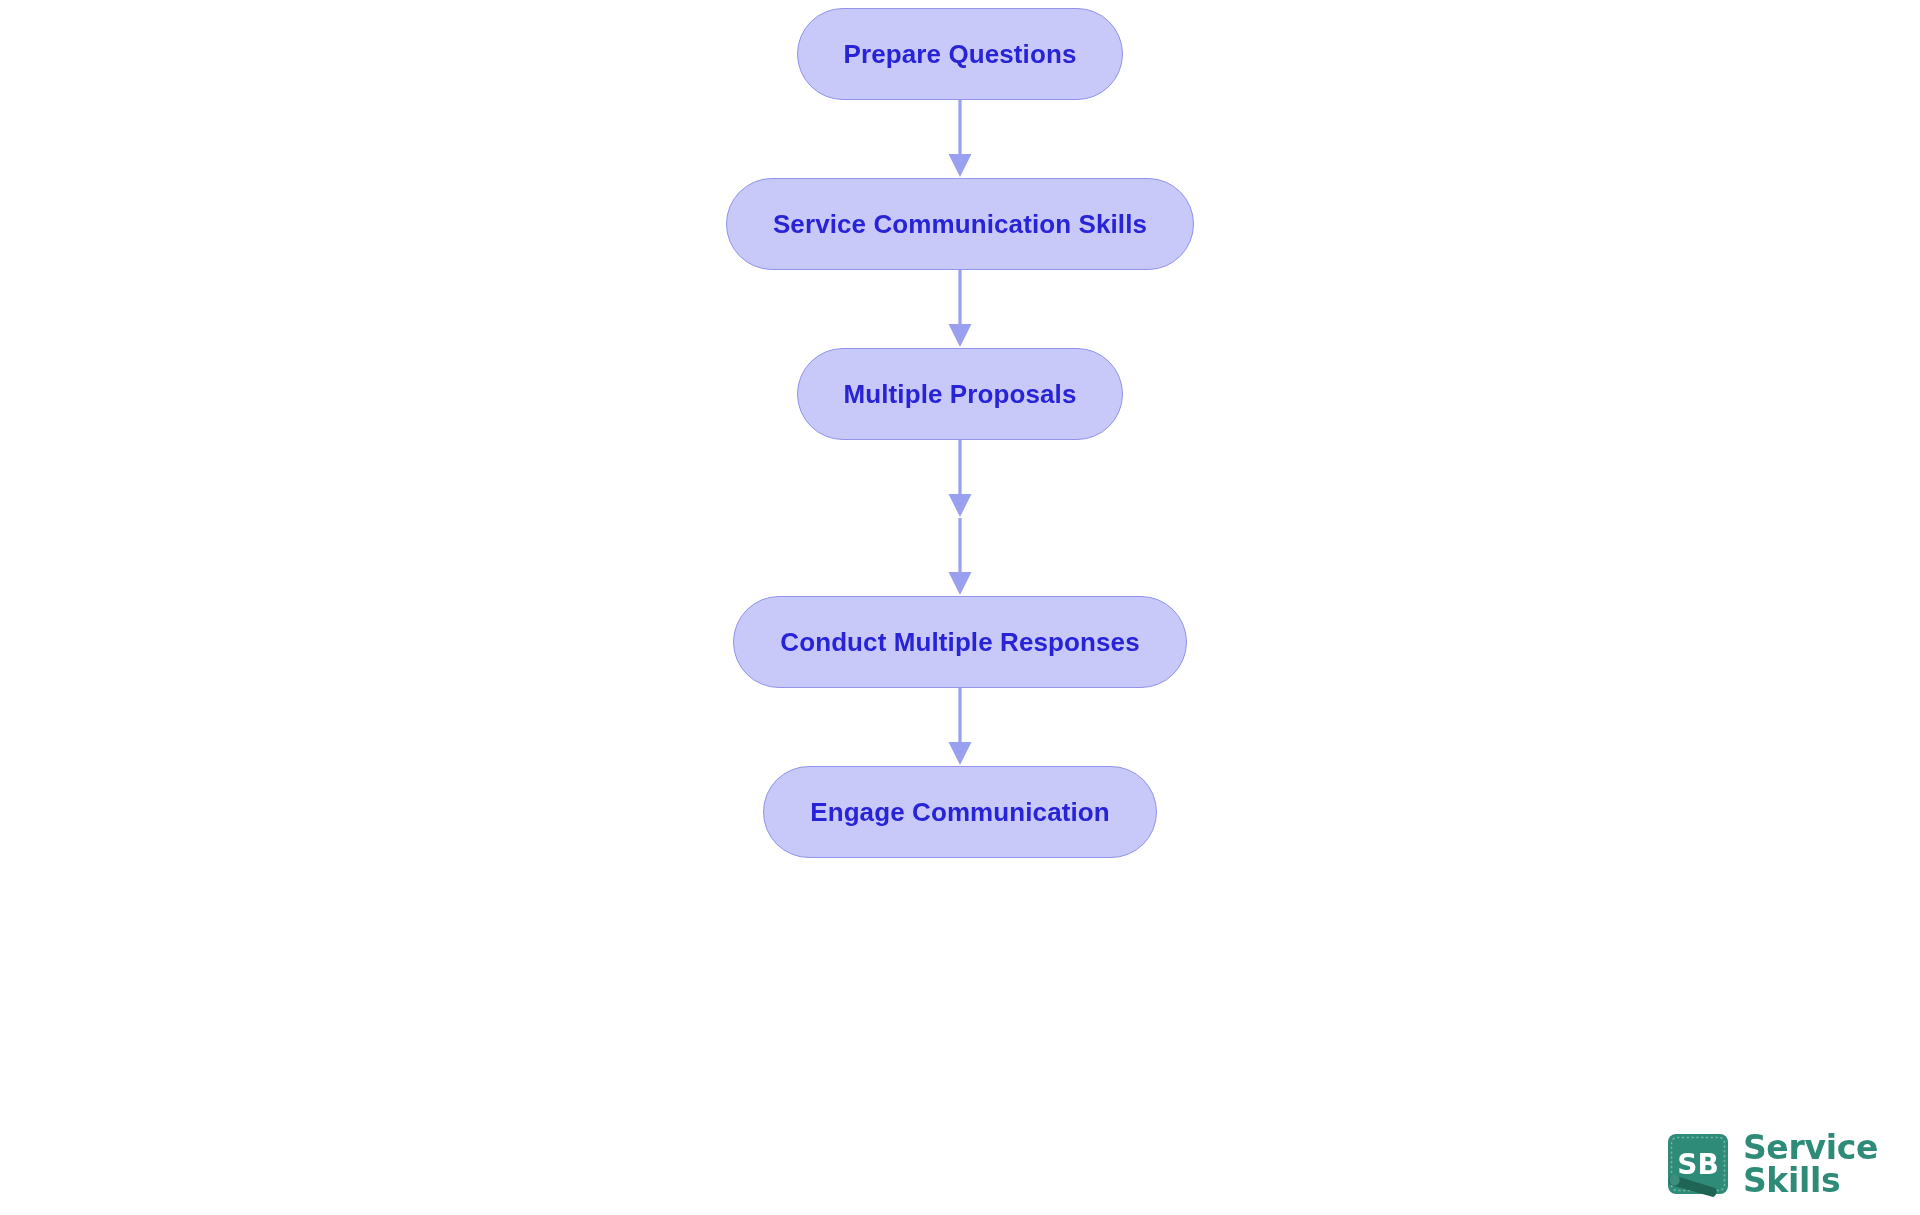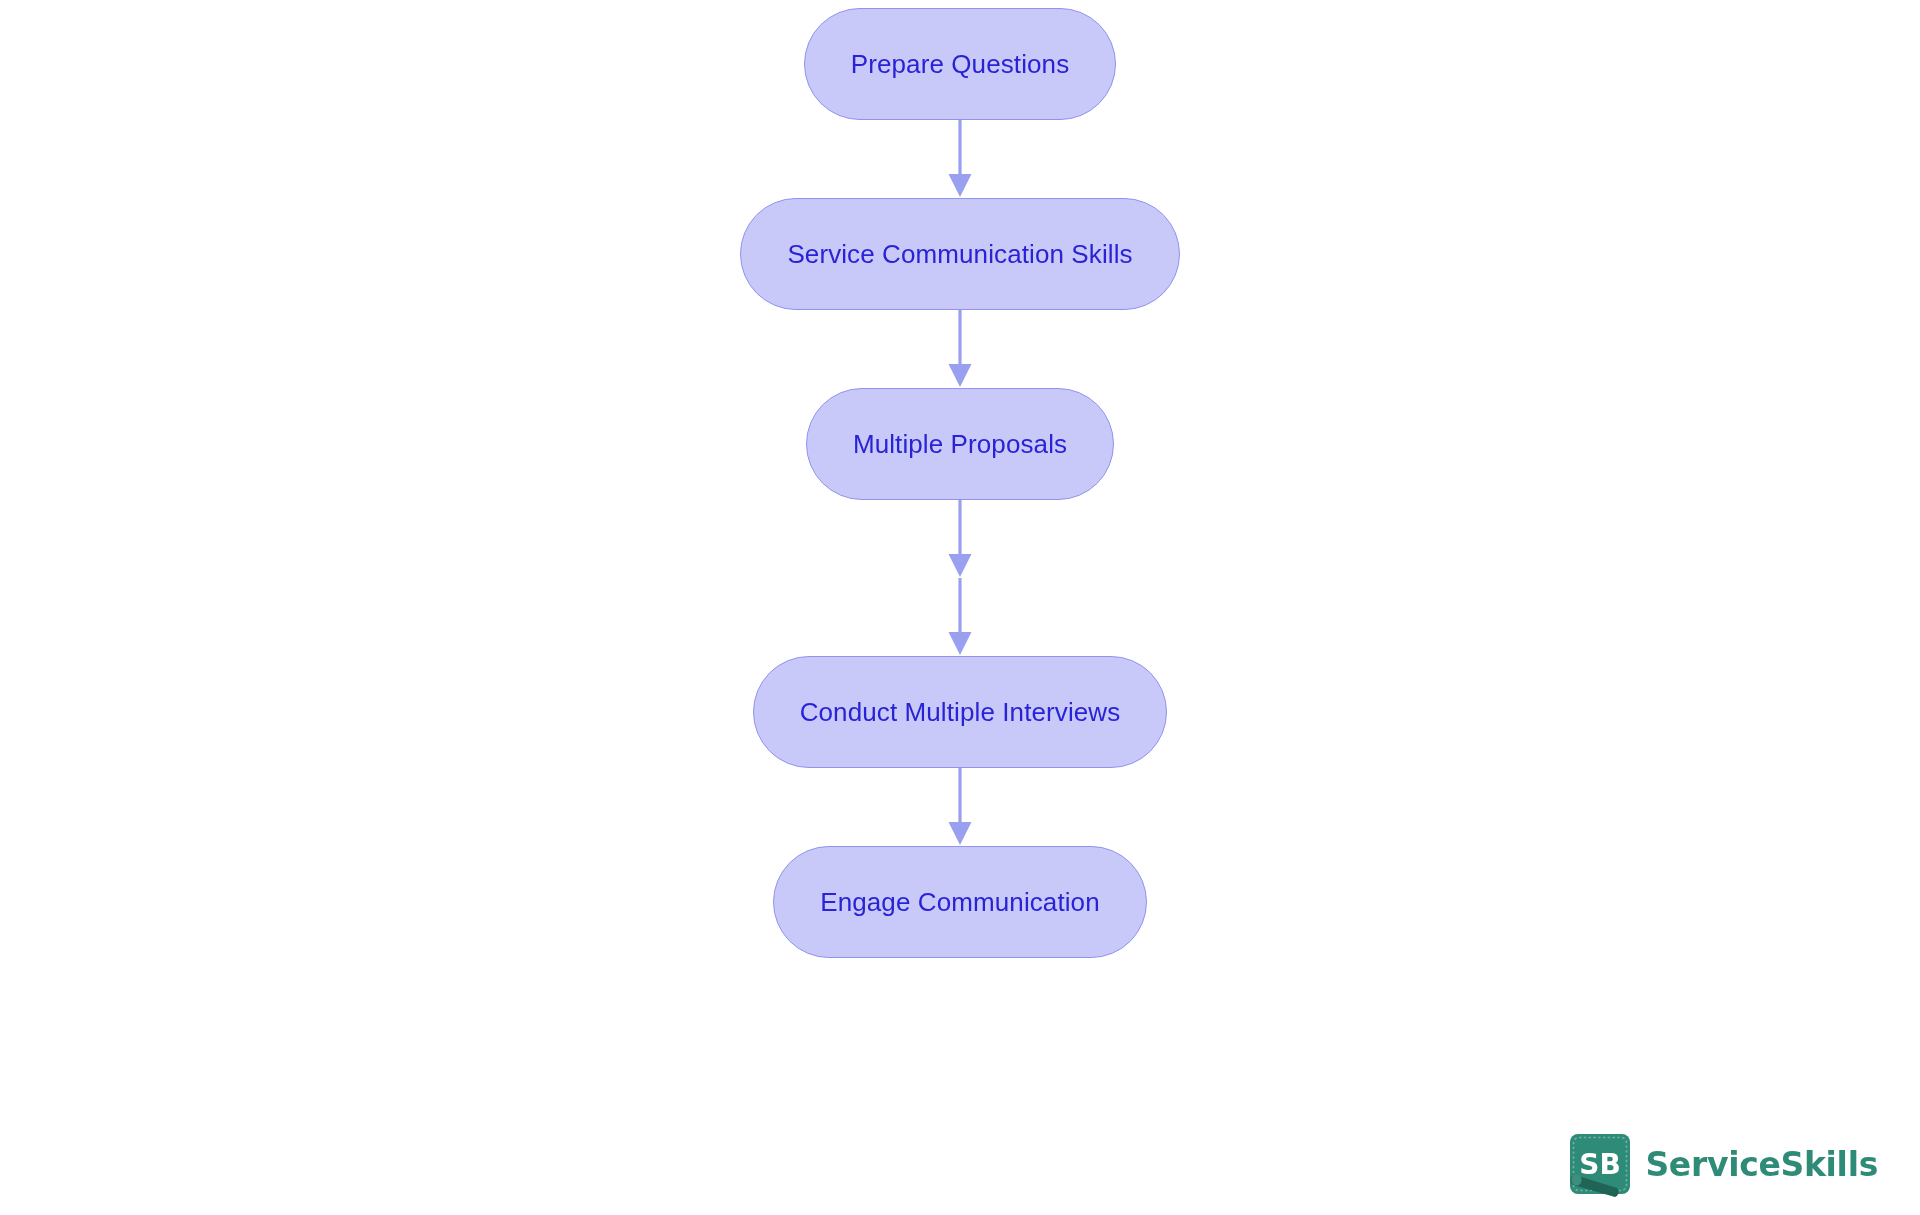--- a/index.html
+++ b/index.html
@@ -37,24 +37,24 @@
   .node {
     position: relative;
     display: flex;
     align-items: center;
     justify-content: center;
     background: #c8c9f8;
     border: 1.6px solid #9193ee;
     border-radius: 9999px;
     color: #2823d6;
     font-size: 26px;
-    font-weight: 400;
+    font-weight: 700;
     letter-spacing: 0.1px;
     white-space: nowrap;
-    height: 112px;
+    height: 92px;
     padding: 0 46px;
     z-index: 2;
   }
 
   .connector {
     position: relative;
     width: 40px;
     height: 78px;
     display: flex;
     justify-content: center;
@@ -71,20 +71,21 @@
     align-items: center;
     gap: 12px;
   }
   #logo-mark {
     width: 66px;
     height: 66px;
     flex: 0 0 66px;
   }
   #logo-words {
     display: flex;
+    flex-direction: column;
     justify-content: center;
     line-height: 1.0;
   }
   #logo-words span {
     color: #2e8b77;
     font-family: "DejaVu Sans", sans-serif;
     font-weight: bold;
     font-size: 33px;
     letter-spacing: -0.3px;
   }
@@ -131,21 +132,21 @@
 
 
     <div class="connector">
       <svg width="40" height="78" viewBox="0 0 40 78" aria-hidden="true">
         <line x1="20" y1="0" x2="20" y2="58" stroke="#9aa0f0" stroke-width="3.2"></line>
         <polygon points="20,77 8.5,54 31.5,54" fill="#9aa0f0"></polygon>
       </svg>
     </div>
 
     <div class="node">
-      <span>Conduct Multiple Interviews</span>
+      <span>Conduct Multiple Responses</span>
     </div>
 
     <div class="connector">
       <svg width="40" height="78" viewBox="0 0 40 78" aria-hidden="true">
         <line x1="20" y1="0" x2="20" y2="58" stroke="#9aa0f0" stroke-width="3.2"></line>
         <polygon points="20,77 8.5,54 31.5,54" fill="#9aa0f0"></polygon>
       </svg>
     </div>
 
     <div class="node">

